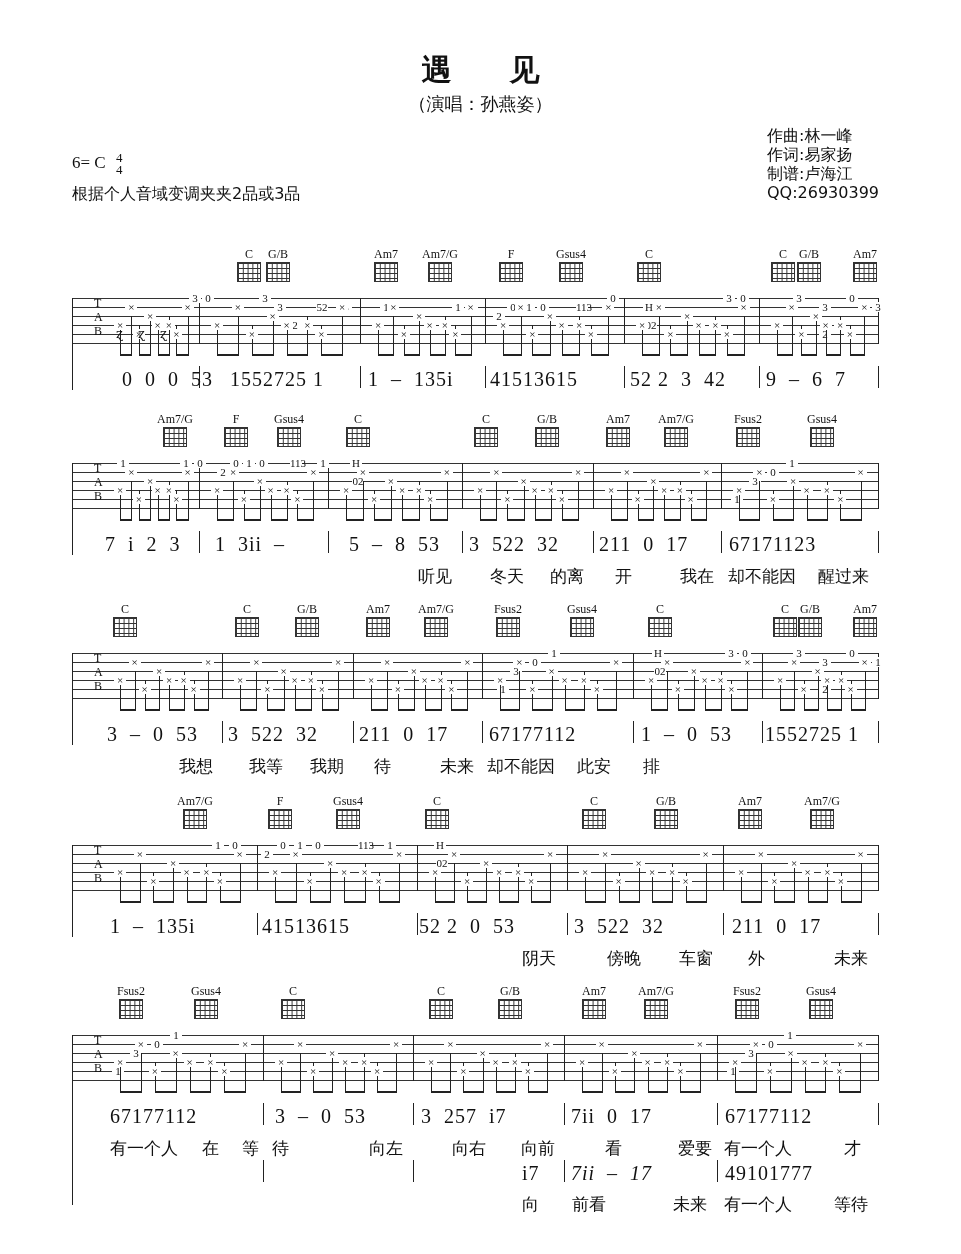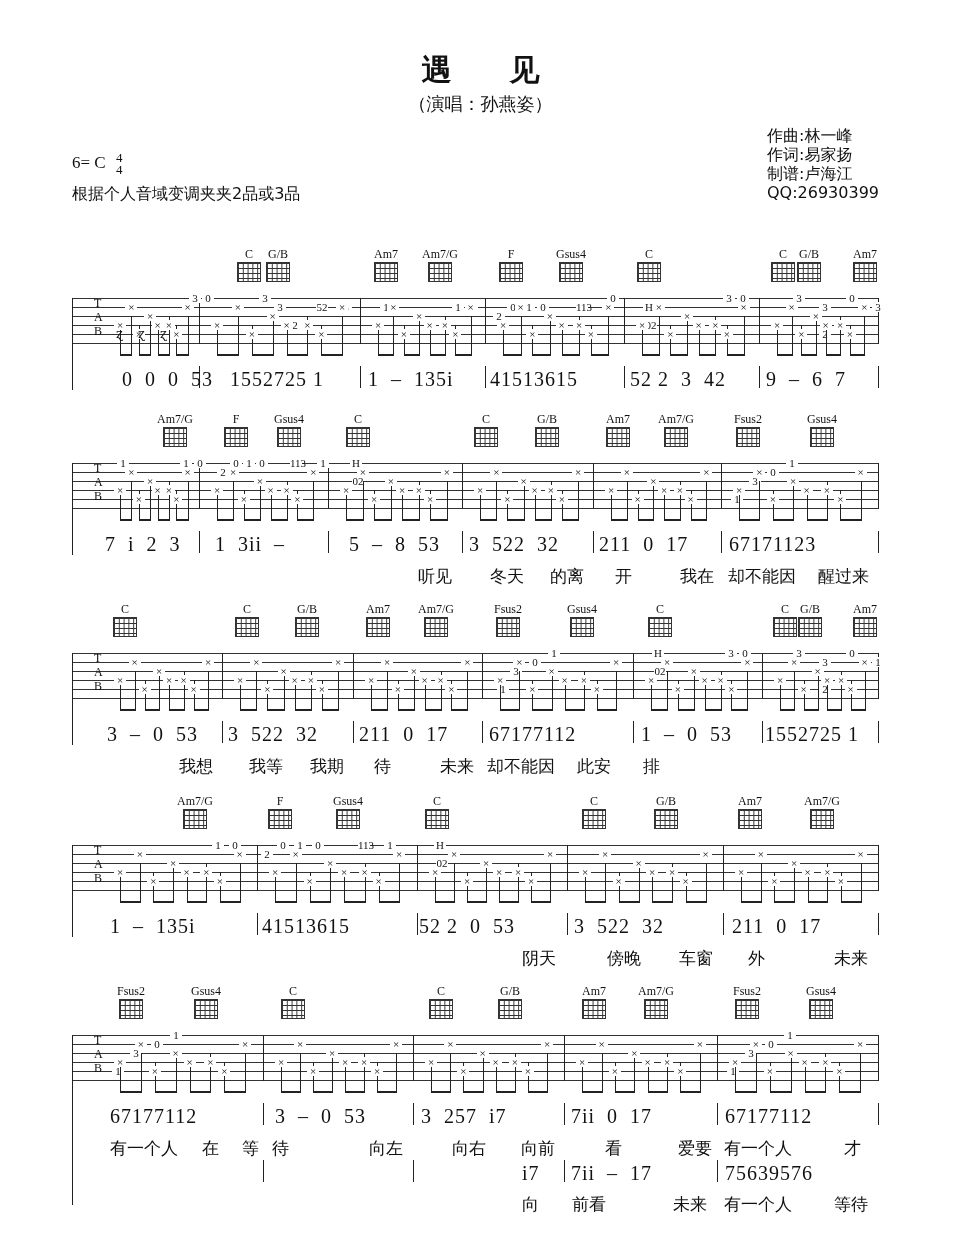--- a/index.html
+++ b/index.html
@@ -1052,21 +1052,21 @@
       <div class="lyr" style="left: 170px; top: 152px;">等</div>
       <div class="lyr" style="left: 200px; top: 152px;">待</div>
       <div class="lyr" style="left: 297px; top: 152px;">向左</div>
       <div class="lyr" style="left: 380px; top: 152px;">向右</div>
       <div class="lyr" style="left: 449px; top: 152px;">向前</div>
       <div class="lyr" style="left: 533px; top: 152px;">看</div>
       <div class="lyr" style="left: 606px; top: 152px;">爱要</div>
       <div class="lyr" style="left: 652px; top: 152px;">有一个人</div>
       <div class="lyr" style="left: 772px; top: 152px;">才</div>
       <div class="jp" style="left: 450px; top: 177px;">i7</div>
-      <div class="jp" style="left: 499px; top: 177px;">7ii  –  17</div>
-      <div class="jp" style="left: 653px; top: 177px;">75639576</div>
+      <div class="jp" style="left: 499px; top: 177px; font-style: italic;">7ii  –  17</div>
+      <div class="jp" style="left: 653px; top: 177px;">49101777</div>
       <div class="lyr" style="left: 450px; top: 208px;">向</div>
       <div class="lyr" style="left: 500px; top: 208px;">前看</div>
       <div class="lyr" style="left: 601px; top: 208px;">未来</div>
       <div class="lyr" style="left: 652px; top: 208px;">有一个人</div>
       <div class="lyr" style="left: 762px; top: 208px;">等待</div>
     </div>
   </div>
 
 </body></html>

